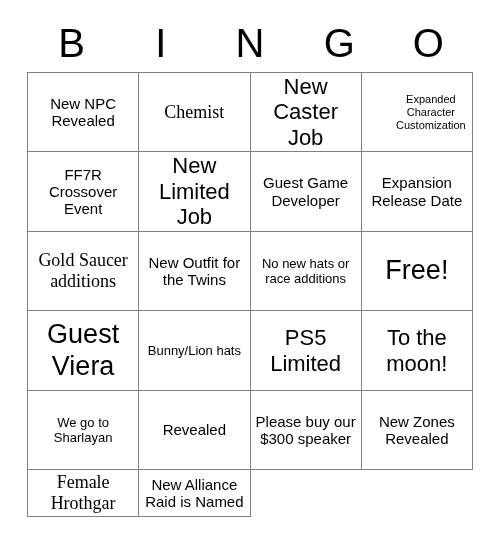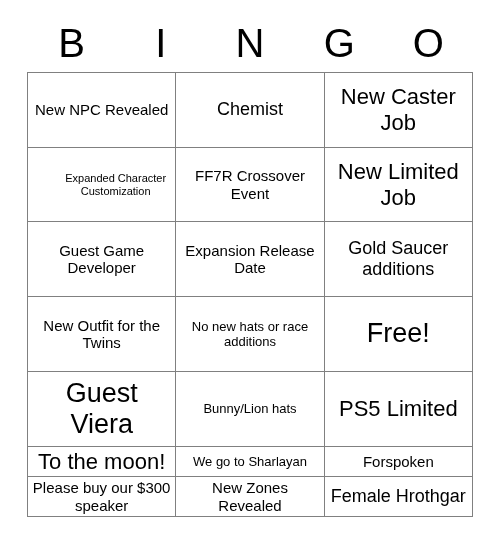--- a/index.html
+++ b/index.html
@@ -41,21 +41,21 @@
     color: #000000;
     letter-spacing: 0px;
   }
   .grid {
     position: absolute;
     left: 27px;
     top: 72px;
     width: 446px;
     height: 445px;
     display: grid;
-    grid-template-columns: repeat(3, 1fr);
+    grid-template-columns: repeat(4, 1fr);
     grid-template-rows: repeat(5, 1fr);
     border-top: 1px solid #808080;
     border-left: 1px solid #808080;
     box-sizing: border-box;
     background: #ffffff;
   }
   .cell {
     border-right: 1px solid #808080;
     border-bottom: 1px solid #808080;
     box-sizing: border-box;
@@ -69,21 +69,21 @@
   }
   .cell-text {
     display: block;
     width: 100%;
     line-height: 1.16;
     color: #000000;
     word-wrap: break-word;
   }
   .fs-xl { font-size: 27px; }
   .fs-lg { font-size: 22px; }
-  .fs-md { font-size: 18px; }
+  .fs-md { font-size: 18px; font-family: Liberation Serif, serif; }
   .fs-sm { font-size: 15px; }
   .fs-xs { font-size: 13px; }
   .fs-xxs { font-size: 11px; margin-left: 28px; }
 </style>
 </head>
 <body>
 
 <div class="card">
 
   <div class="header-row">
@@ -140,26 +140,29 @@
       <div class="cell">
         <span class="cell-text fs-lg">PS5 Limited</span>
       </div>
       <div class="cell">
         <span class="cell-text fs-lg">To the moon!</span>
       </div>
       <div class="cell">
         <span class="cell-text fs-xs">We go to Sharlayan</span>
       </div>
       <div class="cell">
-        <span class="cell-text fs-sm">Forspoken</span>
+        <span class="cell-text fs-sm">Revealed</span>
       </div>
       <div class="cell">
         <span class="cell-text fs-sm">Please buy our $300 speaker</span>
       </div>
       <div class="cell">
         <span class="cell-text fs-sm">New Zones Revealed</span>
       </div>
       <div class="cell">
         <span class="cell-text fs-md">Female Hrothgar</span>
       </div>
+      <div class="cell">
+        <span class="cell-text fs-sm">New Alliance Raid is Named</span>
+      </div>
     </div>
 
 </div>
 
 </body></html>

